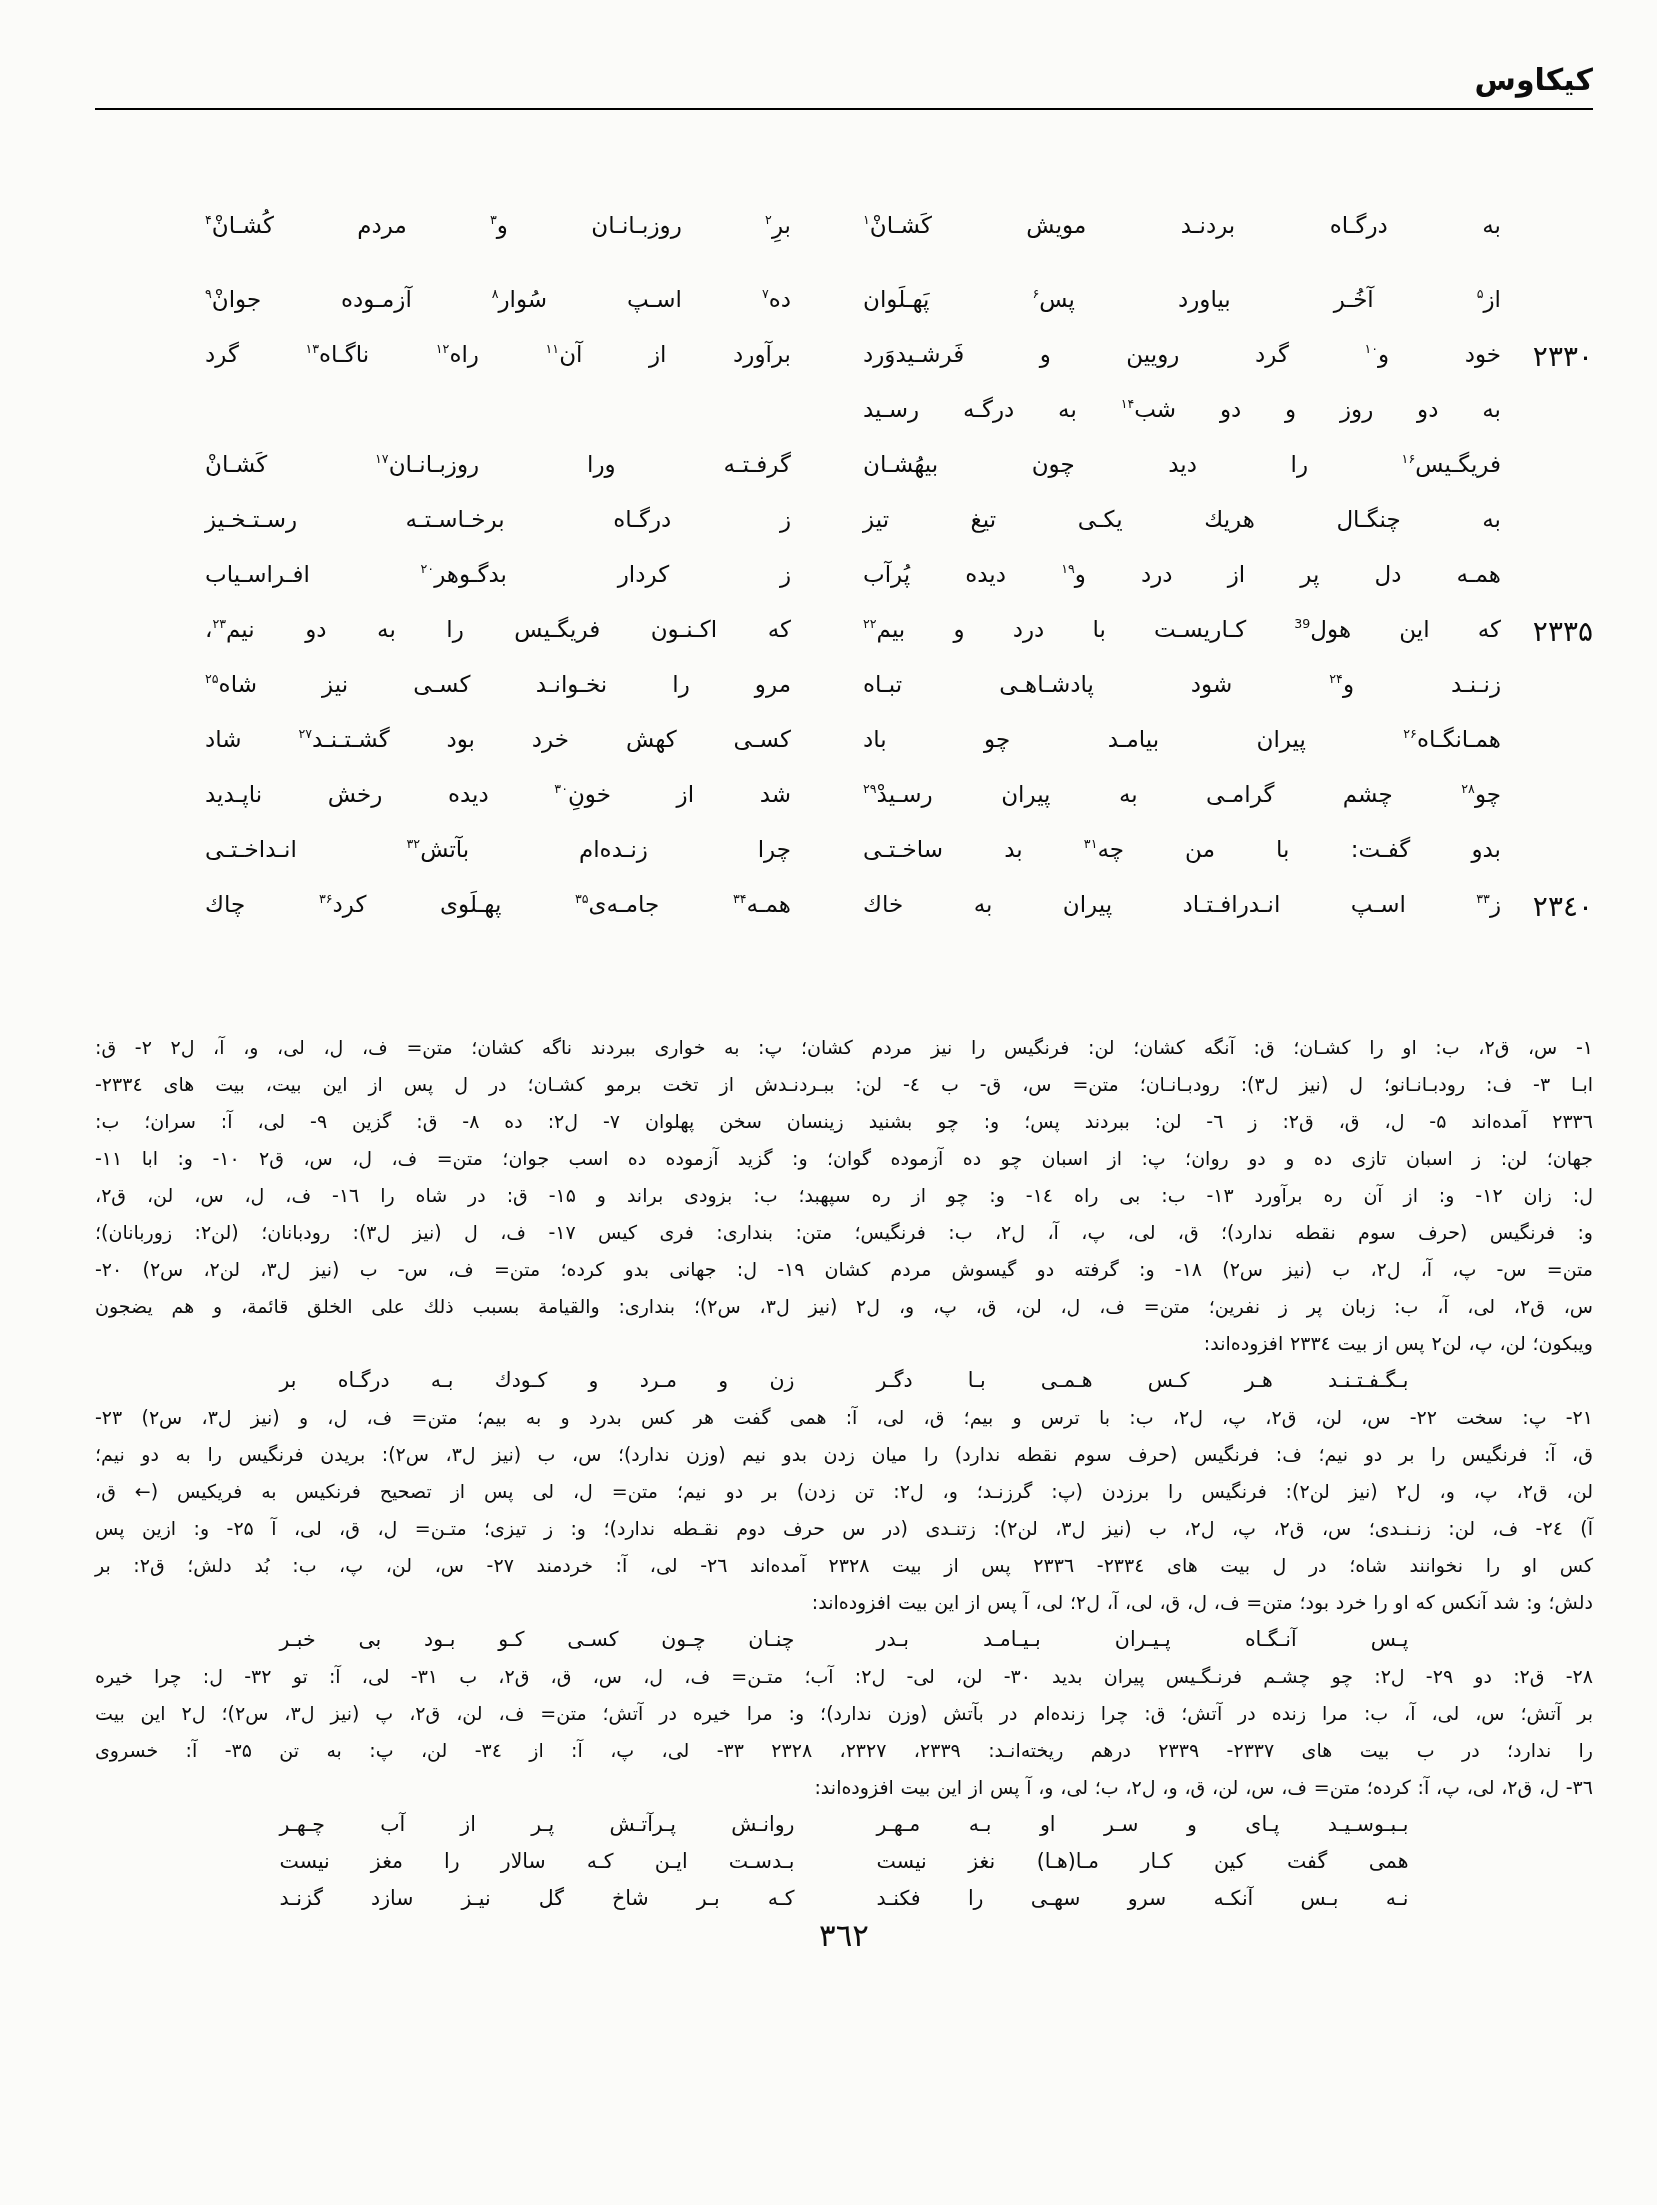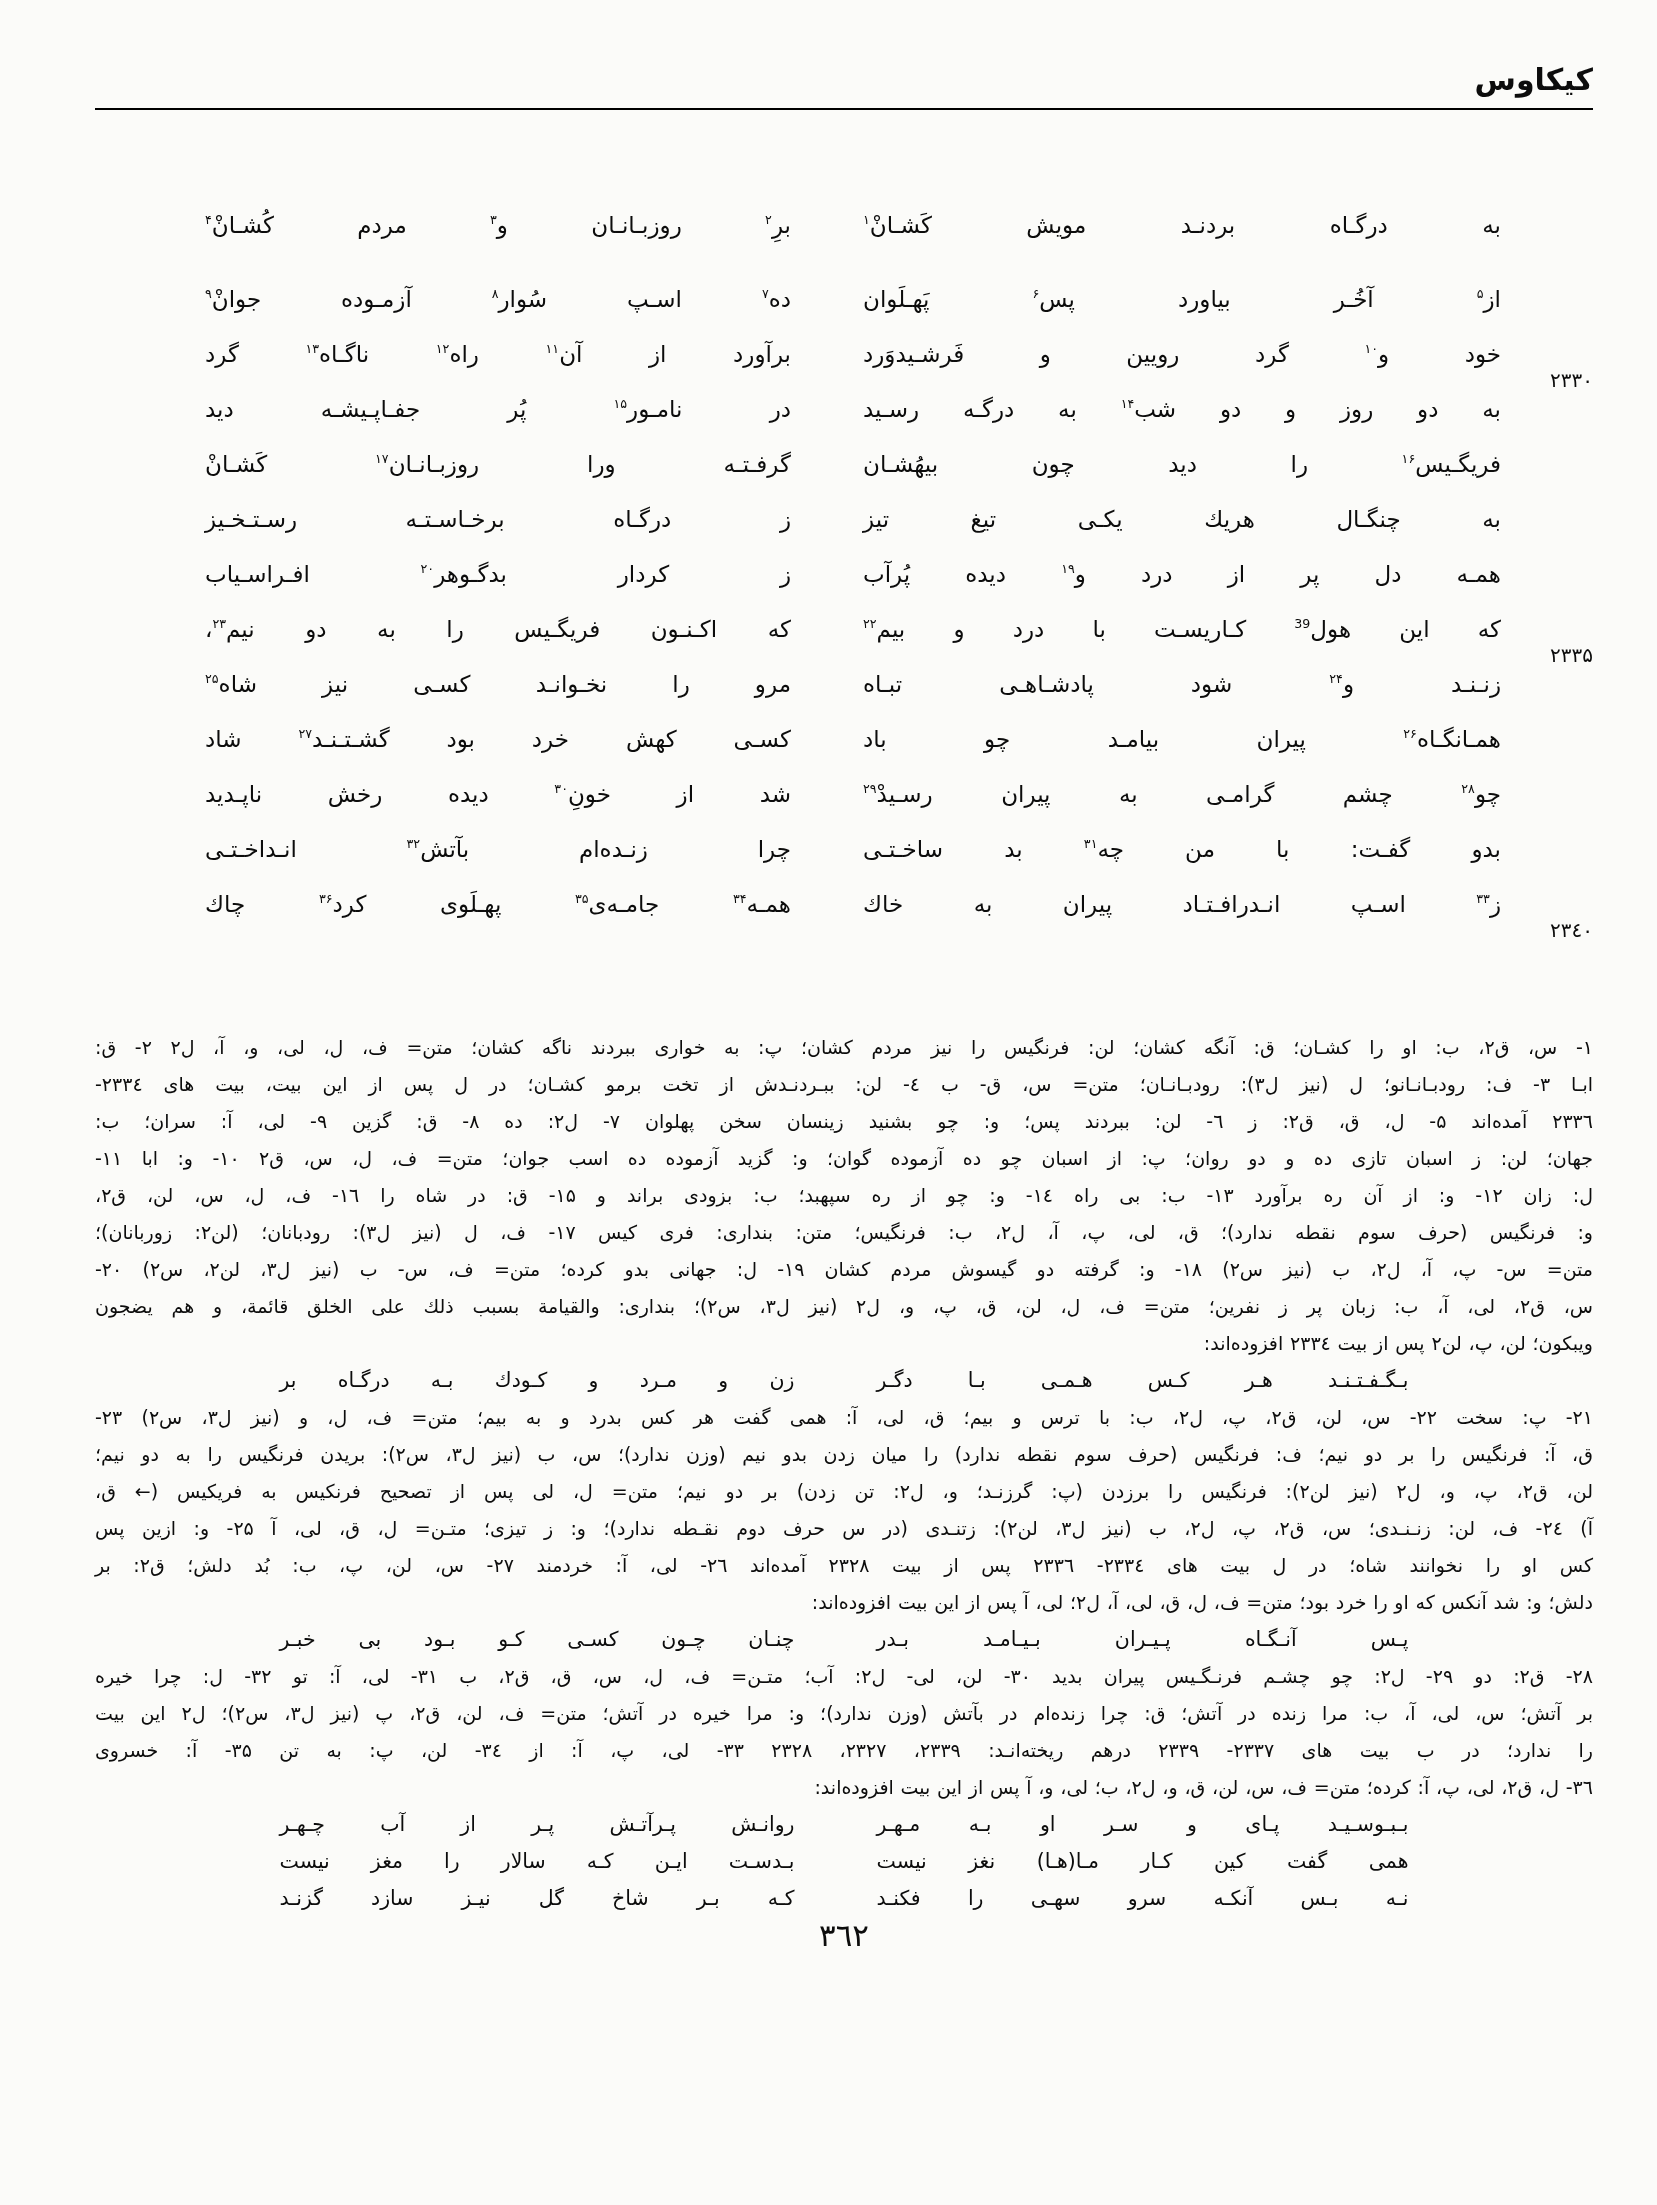--- a/index.html
+++ b/index.html
@@ -31,23 +31,22 @@
   
   .poem{margin-top:101px;}
   .couplet{
     display:flex;direction:rtl;
     height:55px;align-items:flex-start;
     font-size:23px;
   }
   .couplet.first{margin-bottom:19px;}
   .vnum{
     width:92px;flex:0 0 auto;
-    font-size:20px;letter-spacing:2px;
+    font-size:28px;letter-spacing:2px;
     white-space:nowrap;
-    margin-top:28px;
   }
   .hemi{
     line-height:1.25;
     text-align:justify;text-align-last:justify;
     word-spacing:1.4px;
   }
   .hemi.right{width:638px;flex:0 0 auto;}
   .hemi-gap{width:72px;flex:0 0 auto;}
   .hemi.left{width:586px;flex:0 0 auto;}
   .hemi sup{font-size:0.55em;line-height:0;}
@@ -105,21 +104,20 @@
       <div class="couplet">
         <span class="vnum">۲۳۳۰</span>
         <div class="hemi right">خود و<sup>۱۰</sup> گرد رویین و فَرشـیدوَرد</div>
         <div class="hemi-gap"></div>
         <div class="hemi left">برآورد از آن<sup>۱۱</sup> راه<sup>۱۲</sup> ناگـاه<sup>۱۳</sup> گرد</div>
       </div>
       <div class="couplet">
         <span class="vnum"></span>
         <div class="hemi right">به دو روز و دو شب<sup>۱۴</sup> به درگـه رسـید</div>
         <div class="hemi-gap"></div>
-        <div class="hemi left">در نامـور<sup>۱۵</sup> پُر جفـاپـیشـه دید</div>
       </div>
       <div class="couplet">
         <span class="vnum"></span>
         <div class="hemi right">فریگـیس<sup>۱۶</sup> را دید چون بیهُشـان</div>
         <div class="hemi-gap"></div>
         <div class="hemi left">گرفـتـه ورا روزبـانـان<sup>۱۷</sup> کَشـانْ</div>
       </div>
       <div class="couplet">
         <span class="vnum"></span>
         <div class="hemi right">به چنگـال هریك یکـی تیغ تیز</div>

